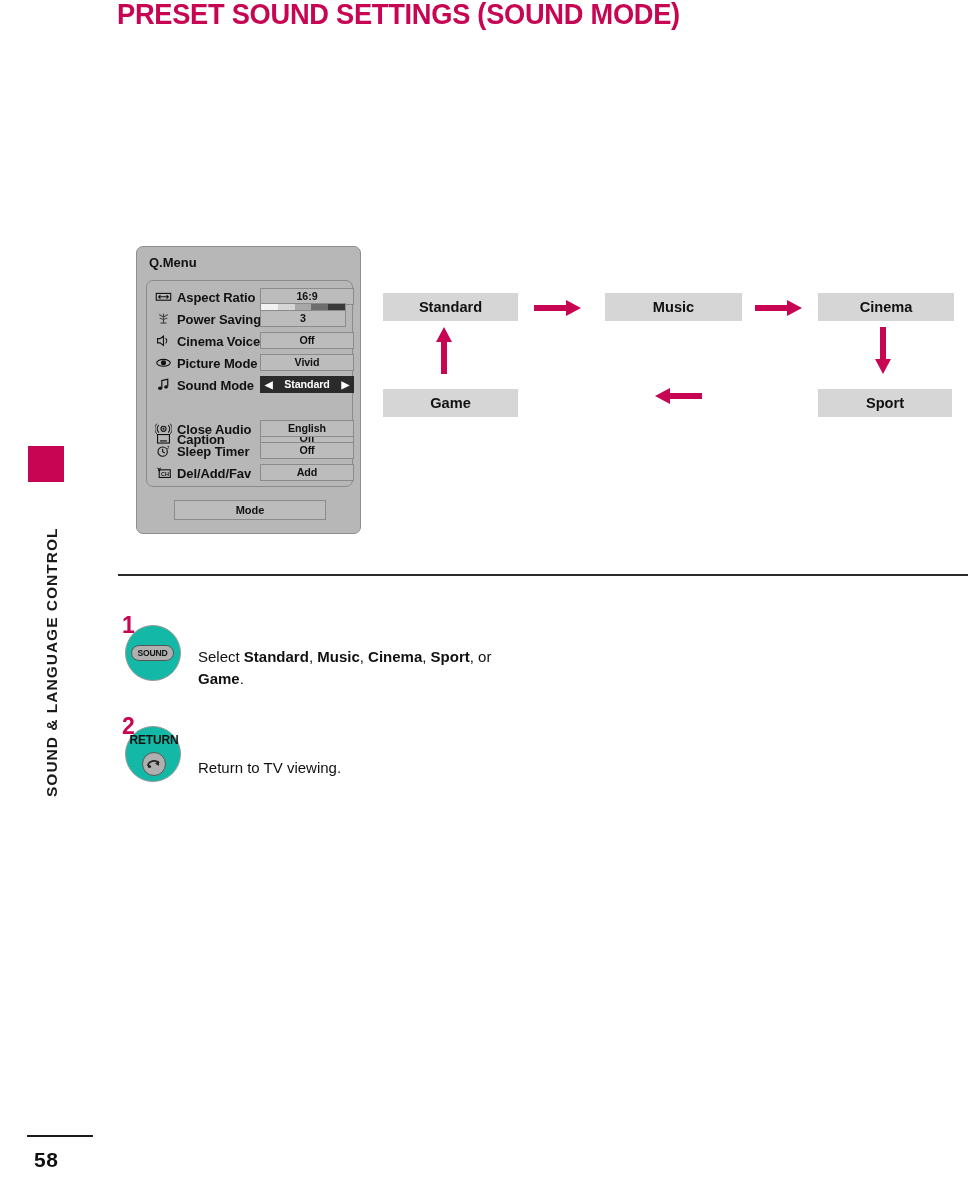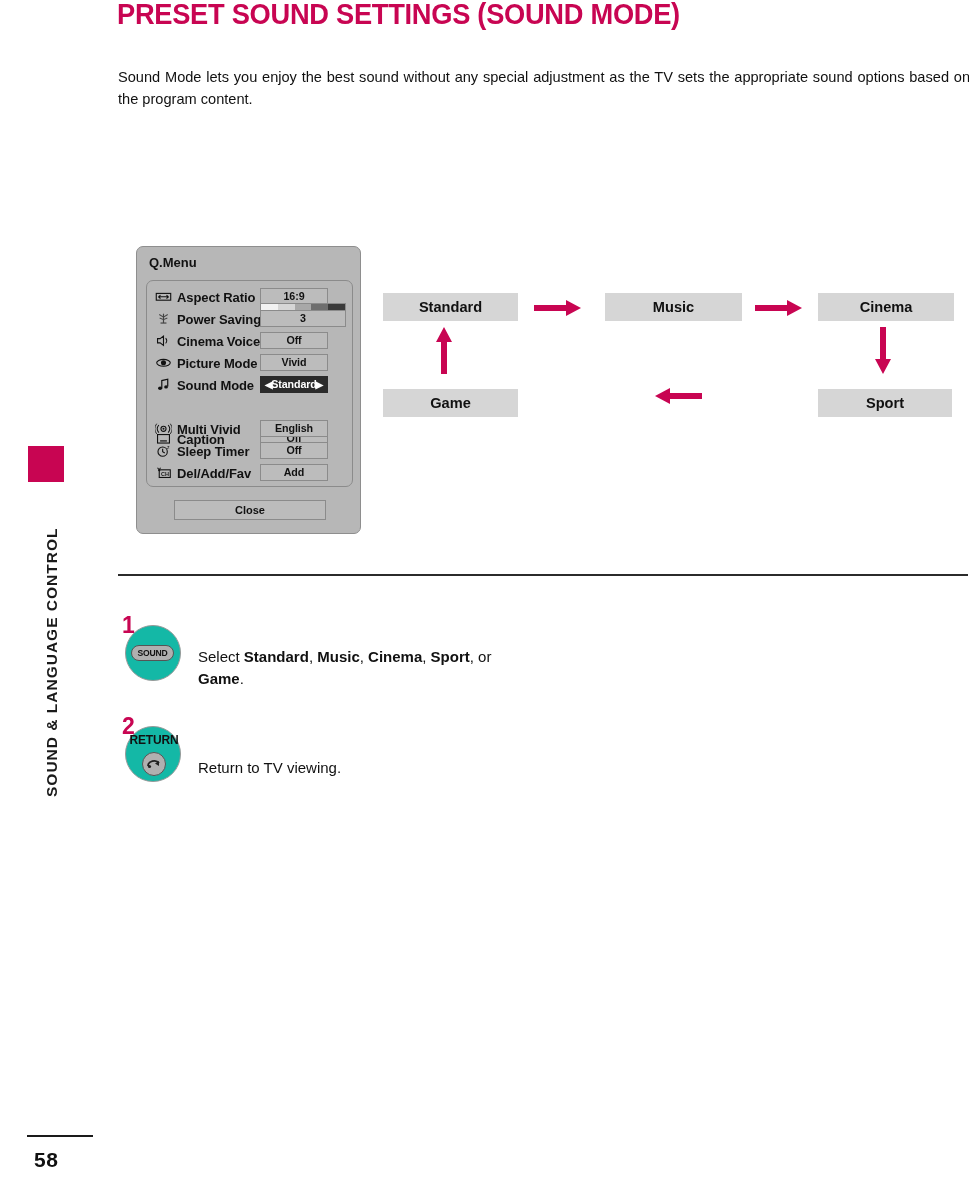--- a/index.html
+++ b/index.html
@@ -143,21 +143,21 @@
     font-size: 13px;
     font-weight: bold;
     color: #111;
     white-space: nowrap;
     letter-spacing: -0.1px;
   }
   .menu-value {
     position: absolute;
     left: 113px;
     top: 1px;
-    width: 68px;
+    width: 94px;
     height: 17px;
     background: #bcbcbc;
     border: 1px solid #8b8b8b;
     box-sizing: border-box;
     font-size: 10.7px;
     font-weight: bold;
     color: #111;
     text-align: center;
     line-height: 15px;
     letter-spacing: -0.1px;
@@ -341,21 +341,20 @@
 <body>
 
 <div id="sidebar-tab"></div>
 <div id="sidebar-label">SOUND &amp; LANGUAGE CONTROL</div>
 <div id="page-rule"></div>
 <div id="page-number">58</div>
 
 <div id="page-title">PRESET SOUND SETTINGS (SOUND MODE)</div>
 
 <div id="intro-block">
-  <p class="para p1">Sound Mode lets you enjoy the best sound without any special adjustment as the TV sets the appropriate sound options based on the program content.</p>
 </div>
 
 <div id="qmenu">
   <div id="qmenu-title">Q.Menu</div>
   <div id="qmenu-list-frame">
       <div class="menu-row" style="top: 6px;">
         <span class="menu-icon"><svg viewBox="0 0 20 16">
             <rect x="1.5" y="4" width="17" height="8" fill="none" stroke="#111" stroke-width="1.3"></rect>
             <path d="M4 8 h12 M4 8 l2.5 -2 M4 8 l2.5 2 M16 8 l-2.5 -2 M16 8 l-2.5 2" stroke="#111" stroke-width="1.2" fill="none"></path>
           </svg></span>
@@ -413,21 +412,21 @@
         <span class="menu-label">Caption</span>
         <div class="menu-value">Off</div>
       </div>
       <div class="menu-row" style="top: 138px;">
         <span class="menu-icon"><svg viewBox="0 0 20 16">
             <circle cx="10" cy="8" r="3" fill="none" stroke="#111" stroke-width="1.3"></circle>
             <circle cx="10" cy="8" r="1.2" fill="#111"></circle>
             <path d="M4.5 3.5 a7 7 0 0 0 0 9 M15.5 3.5 a7 7 0 0 1 0 9" fill="none" stroke="#111" stroke-width="1.2"></path>
             <path d="M2 2 a10 10 0 0 0 0 12 M18 2 a10 10 0 0 1 0 12" fill="none" stroke="#111" stroke-width="1"></path>
           </svg></span>
-        <span class="menu-label">Multi Vivid</span>
+        <span class="menu-label">Close Audio</span>
         <div class="menu-value">English</div>
       </div>
       <div class="menu-row" style="top: 160px;">
         <span class="menu-icon"><svg viewBox="0 0 20 16">
             <circle cx="9" cy="9" r="5.5" fill="none" stroke="#111" stroke-width="1.3"></circle>
             <path d="M9 5.5 V9 l2.5 1.6" stroke="#111" stroke-width="1.3" fill="none"></path>
             <text x="14" y="5.5" font-size="6" font-family="Liberation Sans, sans-serif" fill="#111">z</text>
           </svg></span>
         <span class="menu-label">Sleep Timer</span>
         <div class="menu-value">Off</div>
@@ -435,21 +434,21 @@
       <div class="menu-row" style="top: 182px;">
         <span class="menu-icon"><svg viewBox="0 0 20 16">
             <rect x="5" y="4.5" width="13" height="9" fill="none" stroke="#111" stroke-width="1.3"></rect>
             <text x="7" y="11.5" font-size="6.5" font-weight="bold" font-family="Liberation Sans, sans-serif" fill="#111">CH</text>
             <path d="M3 2 L6 6 M6.5 2 L4 6" stroke="#111" stroke-width="1.2"></path>
           </svg></span>
         <span class="menu-label">Del/Add/Fav</span>
         <div class="menu-value">Add</div>
       </div>
     </div>
-  <div id="close-btn">Close</div>
+  <div id="close-btn">Mode</div>
 </div>
 
 <div class="flow-box" id="fb-standard">Standard</div>
 <div class="flow-box" id="fb-music">Music</div>
 <div class="flow-box" id="fb-cinema">Cinema</div>
 <div class="flow-box" id="fb-game">Game</div>
 <div class="flow-box" id="fb-sport">Sport</div>
 
 <svg class="arrow" id="ar-1" width="47" height="16" viewBox="0 0 47 16">
   <path d="M0 5 H32 V0 L47 8 L32 16 V11 H0 Z" fill="#c80552"></path>

